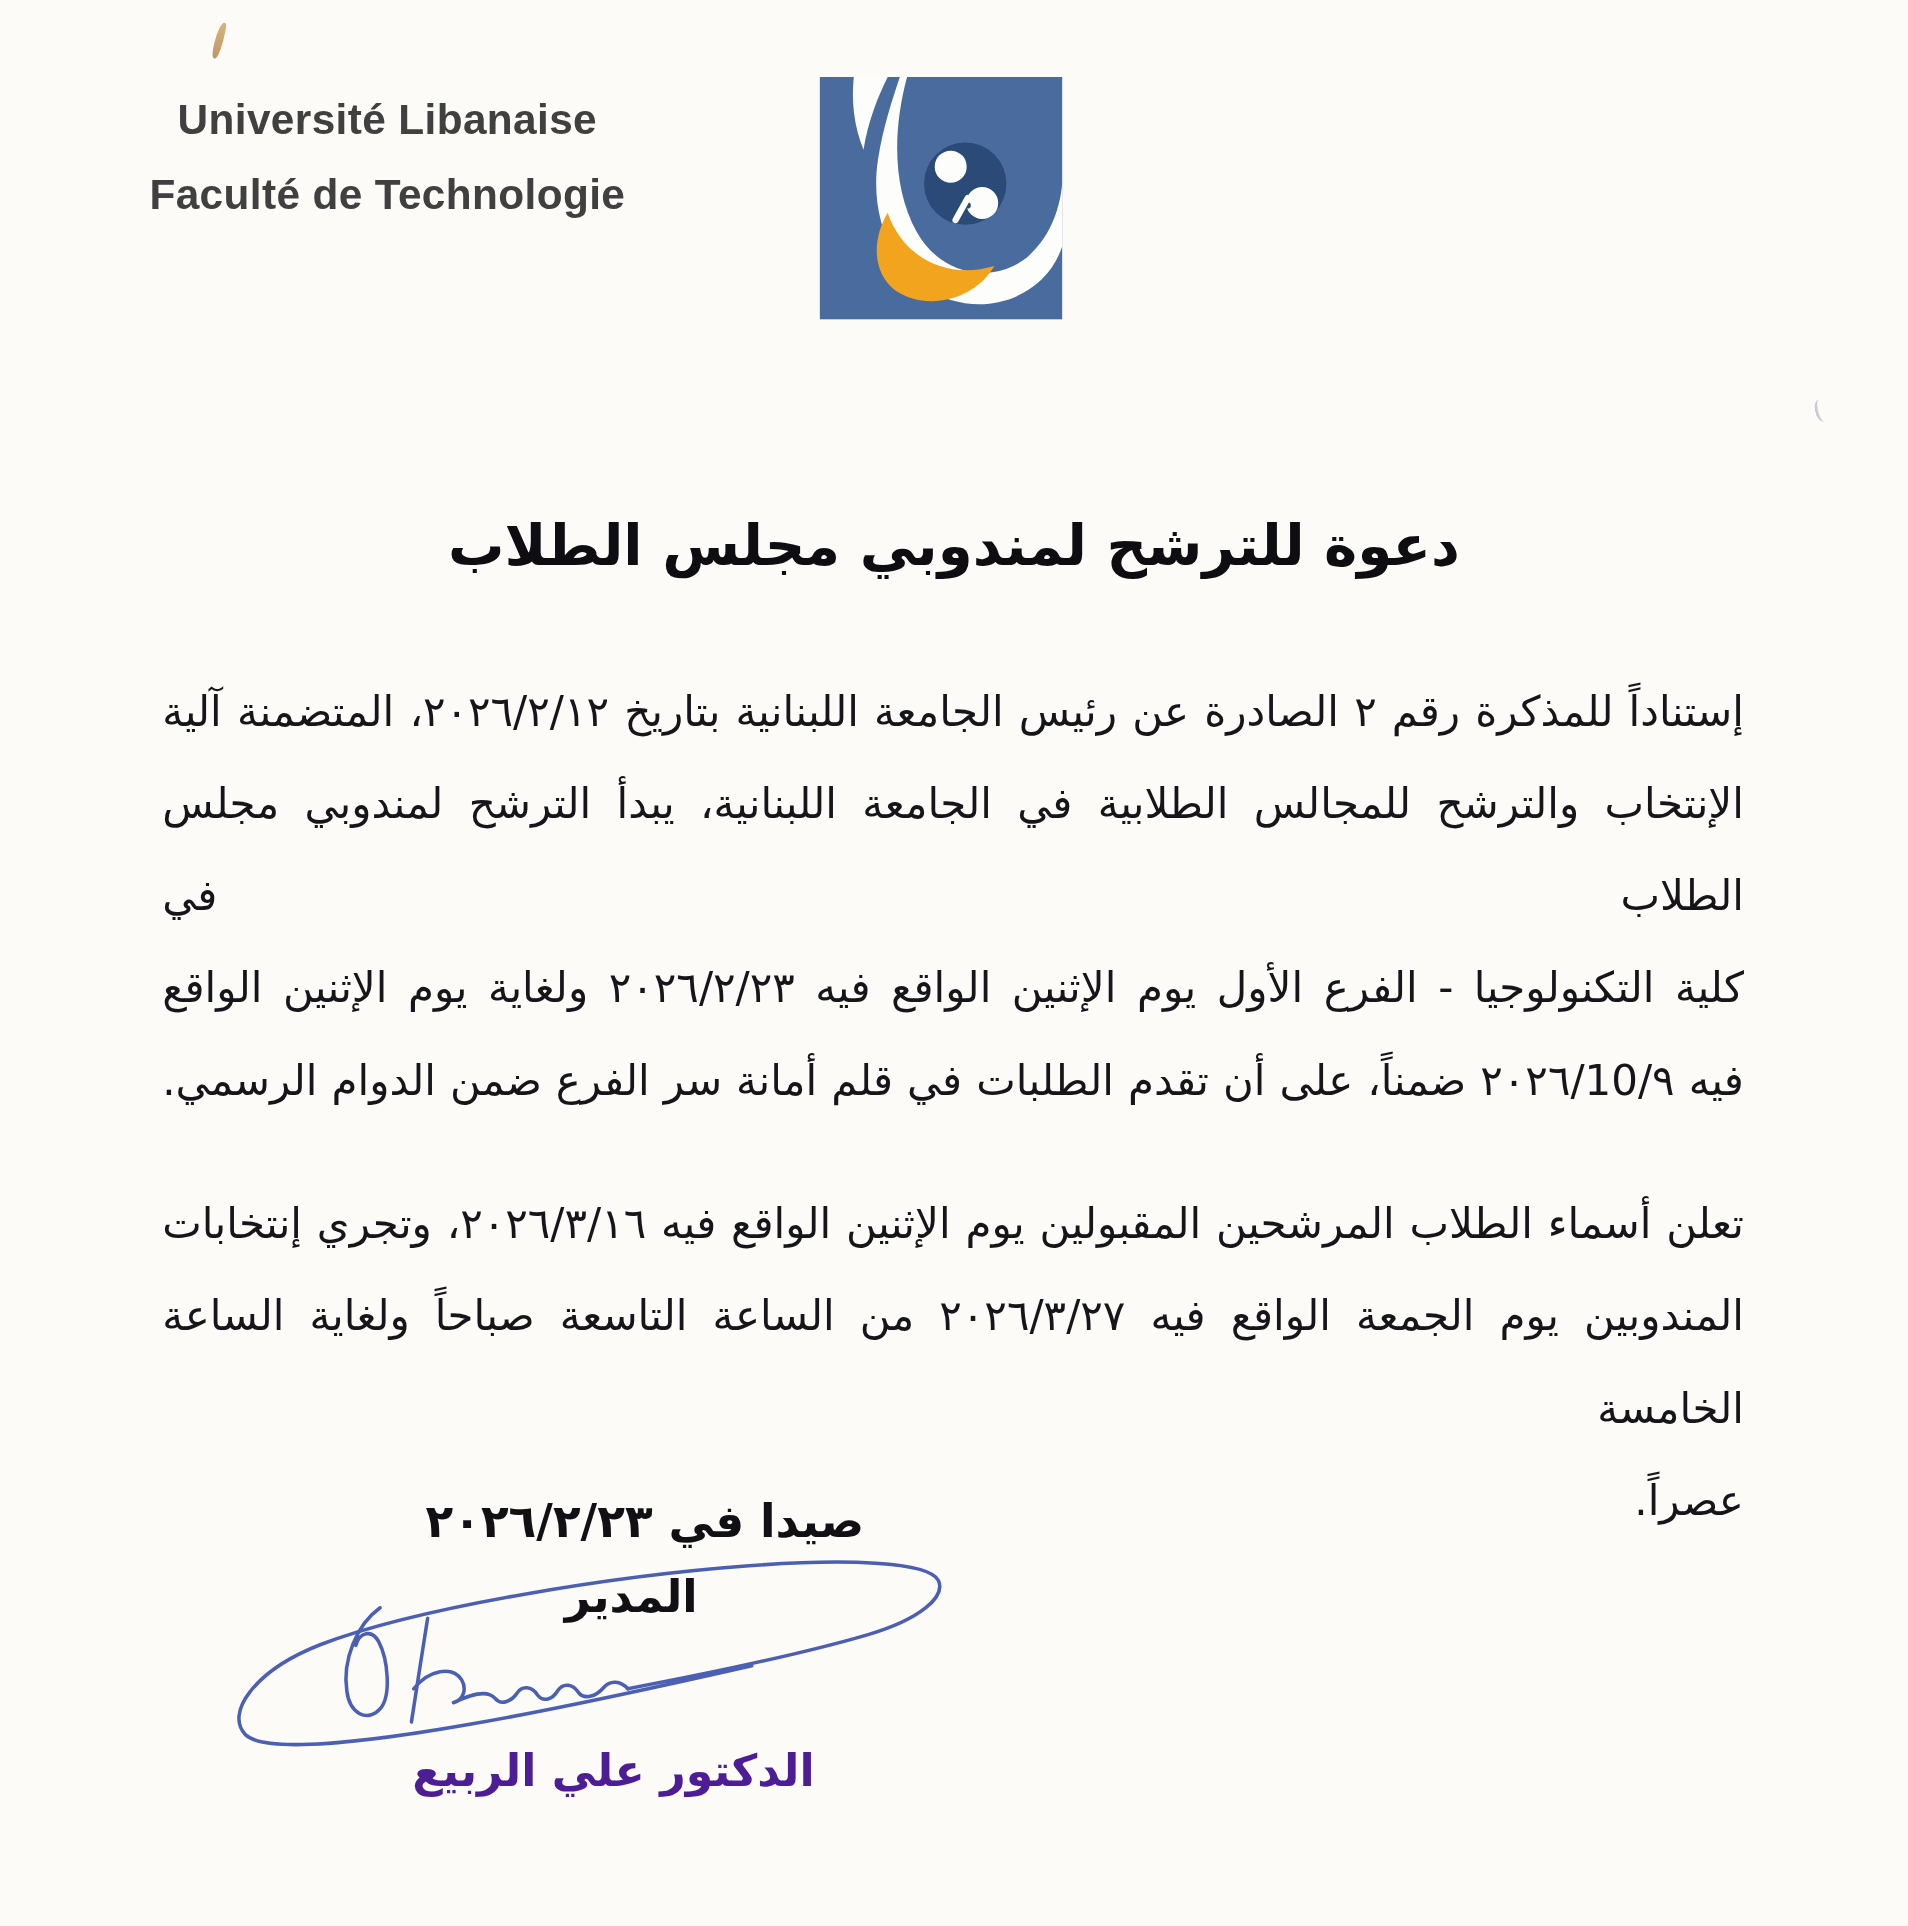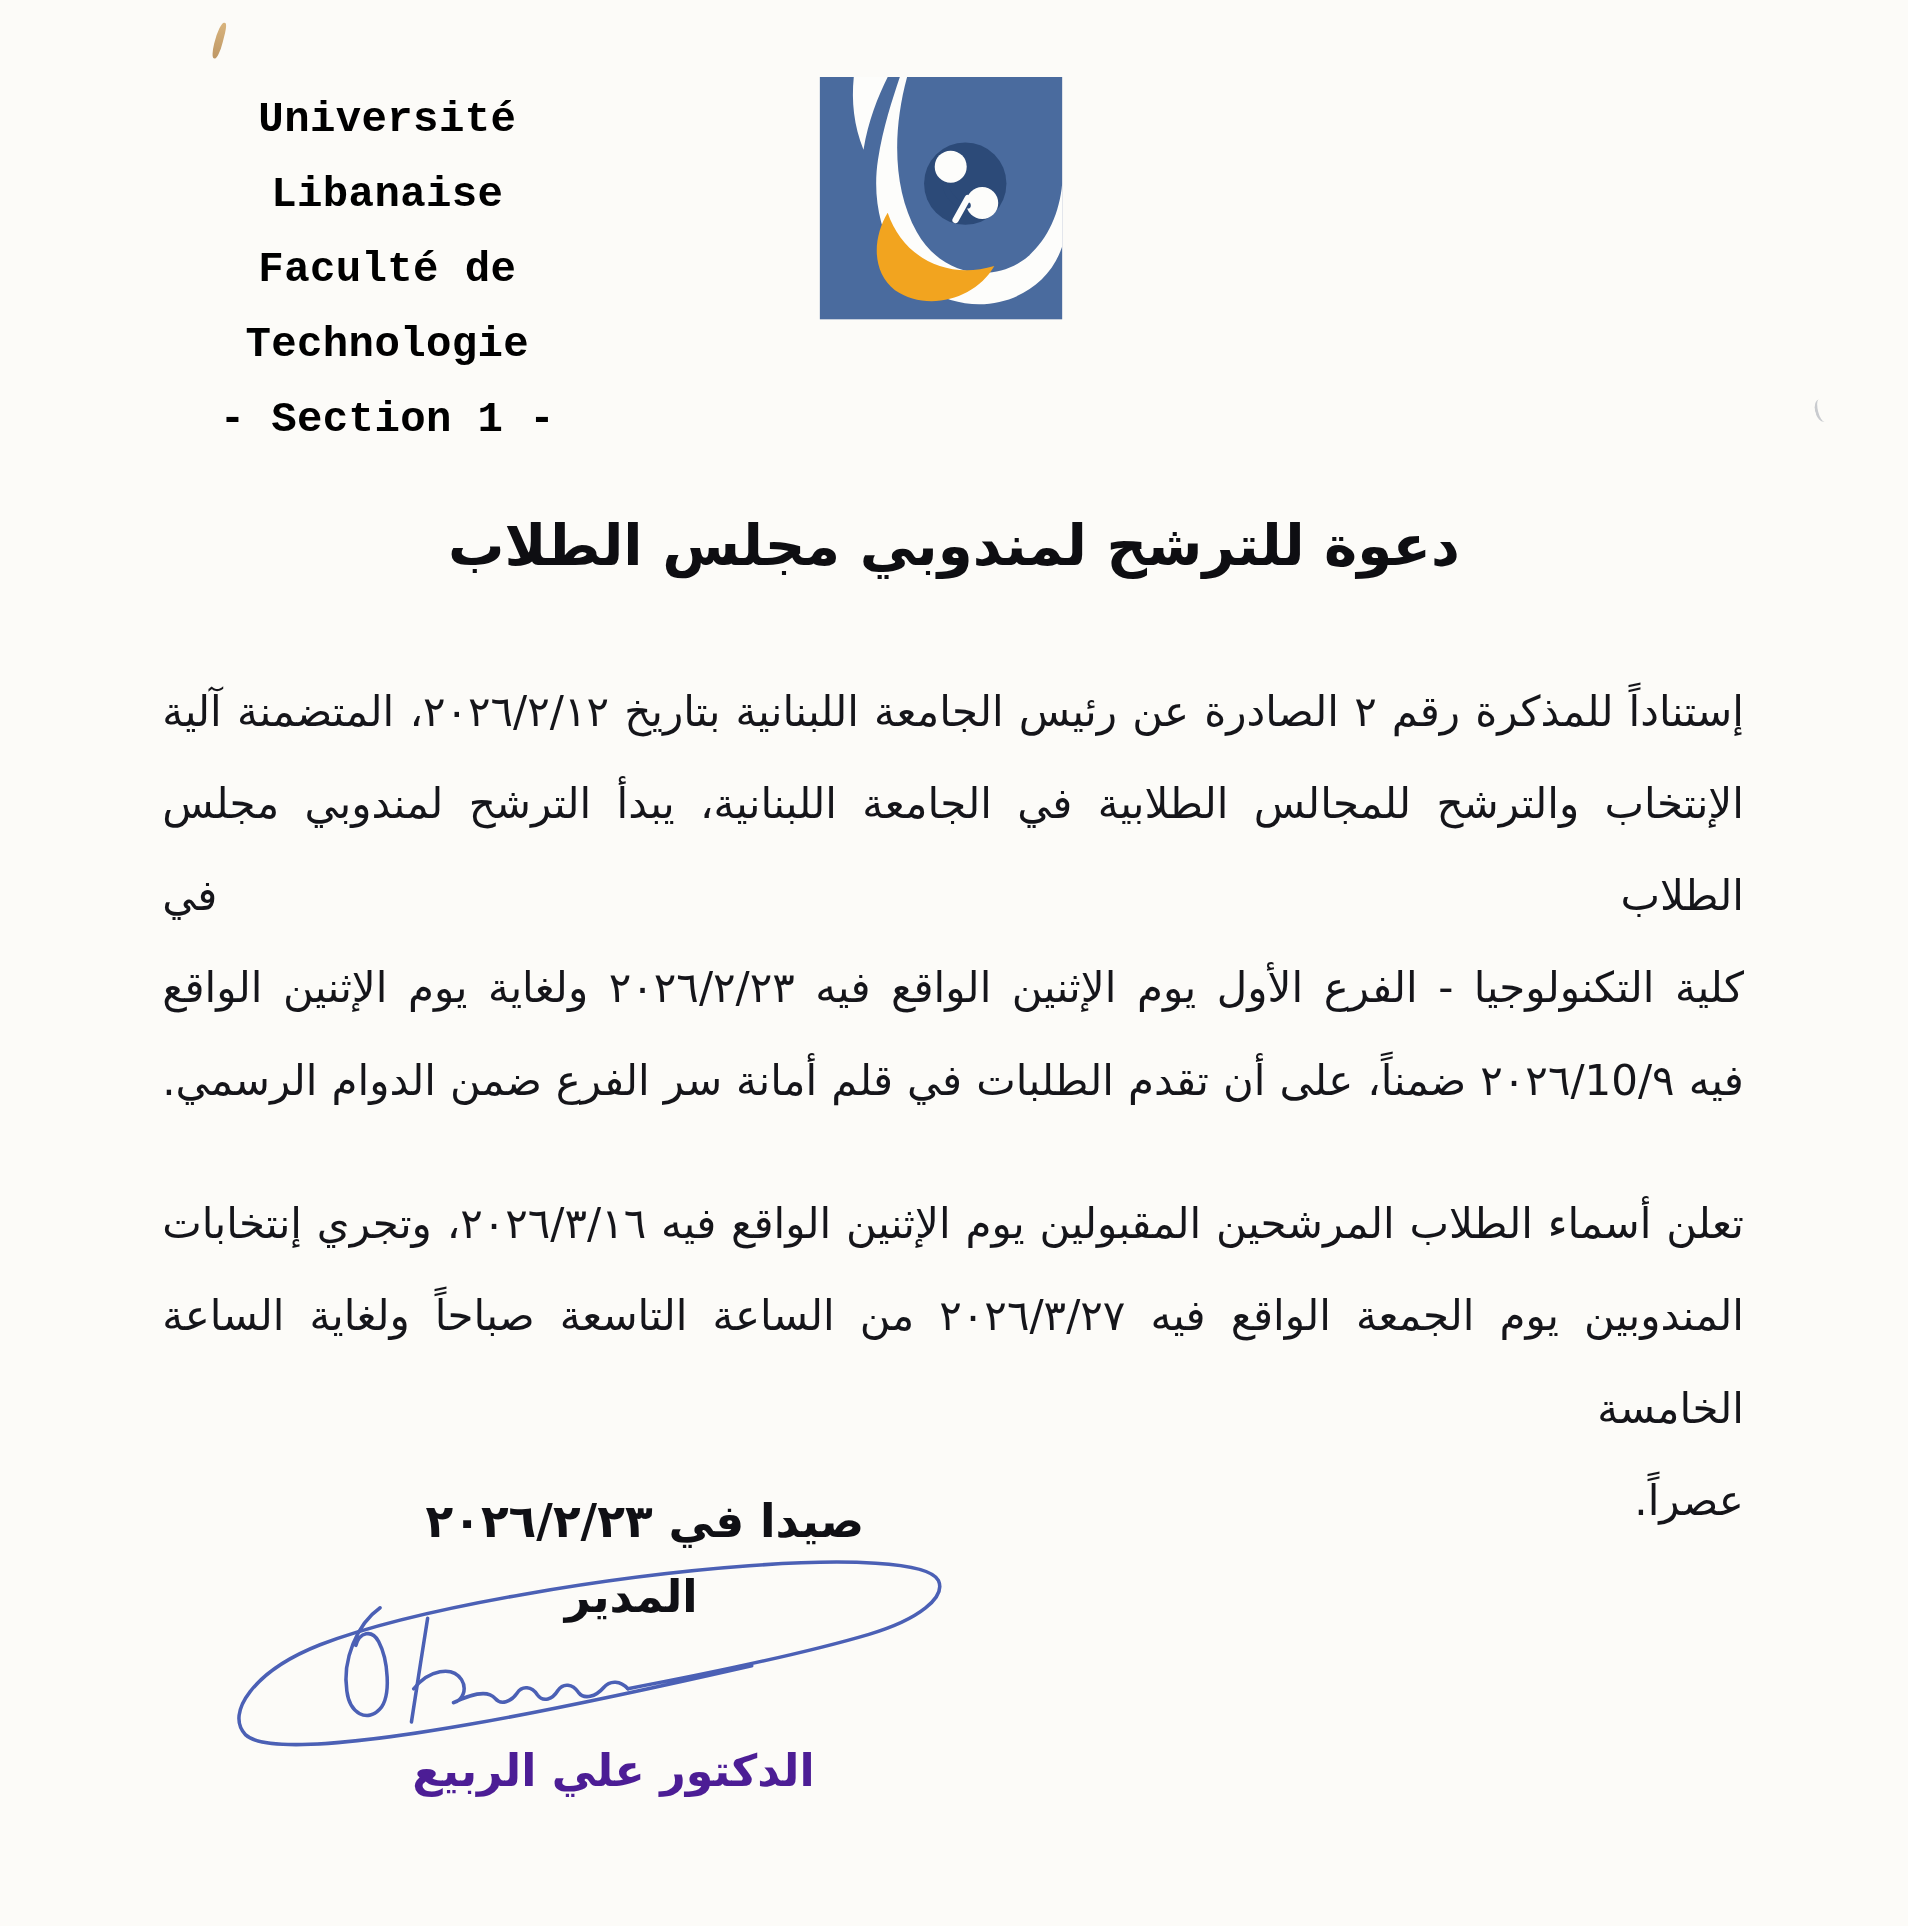--- a/index.html
+++ b/index.html
@@ -9,23 +9,23 @@
     height:141.79vw;
     background:#fcfbf8;
     overflow:hidden;
     font-family:"DejaVu Sans",sans-serif;
     color:#141414;
   }
   
   .hdr-left{
     position:absolute;left:6.8vw;top:4.35vw;width:27vw;
     text-align:center;
-    font-family:Liberation Mono, monospace;
+    font-family:Liberation Sans, sans-serif;
     font-weight:700;font-size:2.22vw;line-height:3.93vw;
-    color:#000000;letter-spacing:.02vw;
+    color:#404040;letter-spacing:.02vw;
   }
   .hdr-right{
     position:absolute;left:69.5vw;top:3.15vw;width:23.5vw;
     text-align:center;direction:rtl;
     font-weight:700;font-size:2.42vw;line-height:4.1vw;
     color:#101015;
   }
   .logo{position:absolute;left:42.8vw;top:4.05vw;width:13vw;height:12.7vw;}
   .logo svg{width:100%;height:100%;display:block;}
   
@@ -85,21 +85,20 @@
 <body>
 
 <div class="page">
 
   <div class="mark-top"></div>
   <div class="mark-side"></div>
 
   <div class="hdr-left">
     <div>Université Libanaise</div>
     <div>Faculté de Technologie</div>
-    <div>- Section 1 -</div>
   </div>
 
   <div class="logo">
     <svg viewBox="0 0 100 100">
       <rect x="0" y="0" width="100" height="100" fill="#4a6b9e"></rect>
       <path d="M36 0 C 30 22 30 46 40 64 C 50 82 72 86 86 74 C 94 67 99 56 100 44
                L 100 70 C 94 88 74 98 54 92 C 32 85 20 60 24 34 C 26 21 30 9 33 0 Z" fill="#fdfdfb"></path>
       <path d="M14 0 C 13 10 14 20 18 30 C 20 18 24 8 28 0 Z" fill="#fdfdfb"></path>
       <circle cx="60" cy="44" r="17" fill="#2c4a78"></circle>
       <circle cx="54" cy="37" r="6.6" fill="#fdfdfb"></circle>

